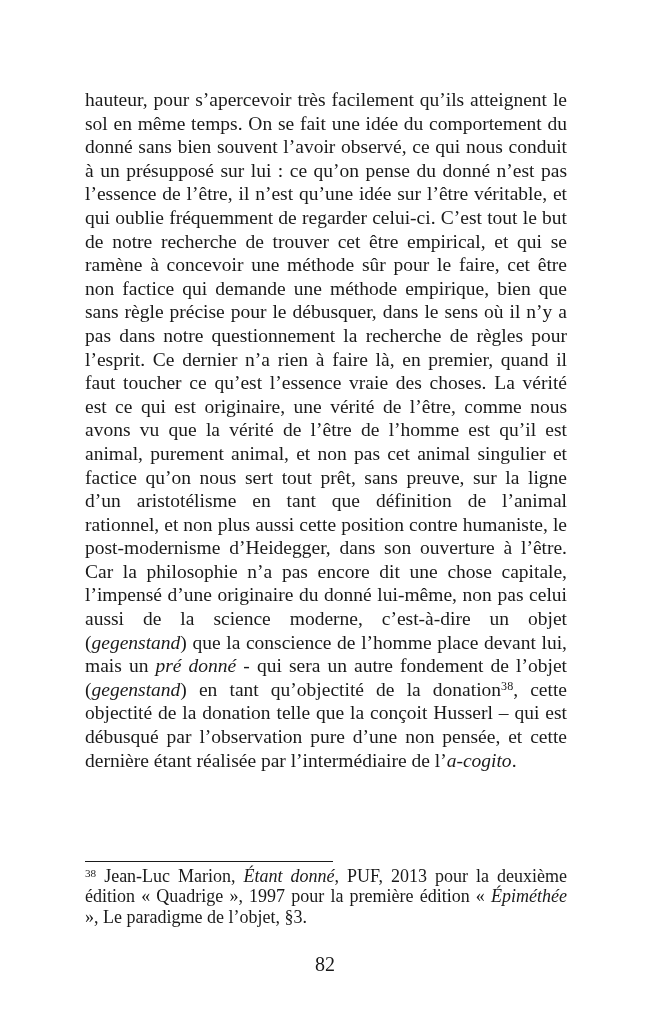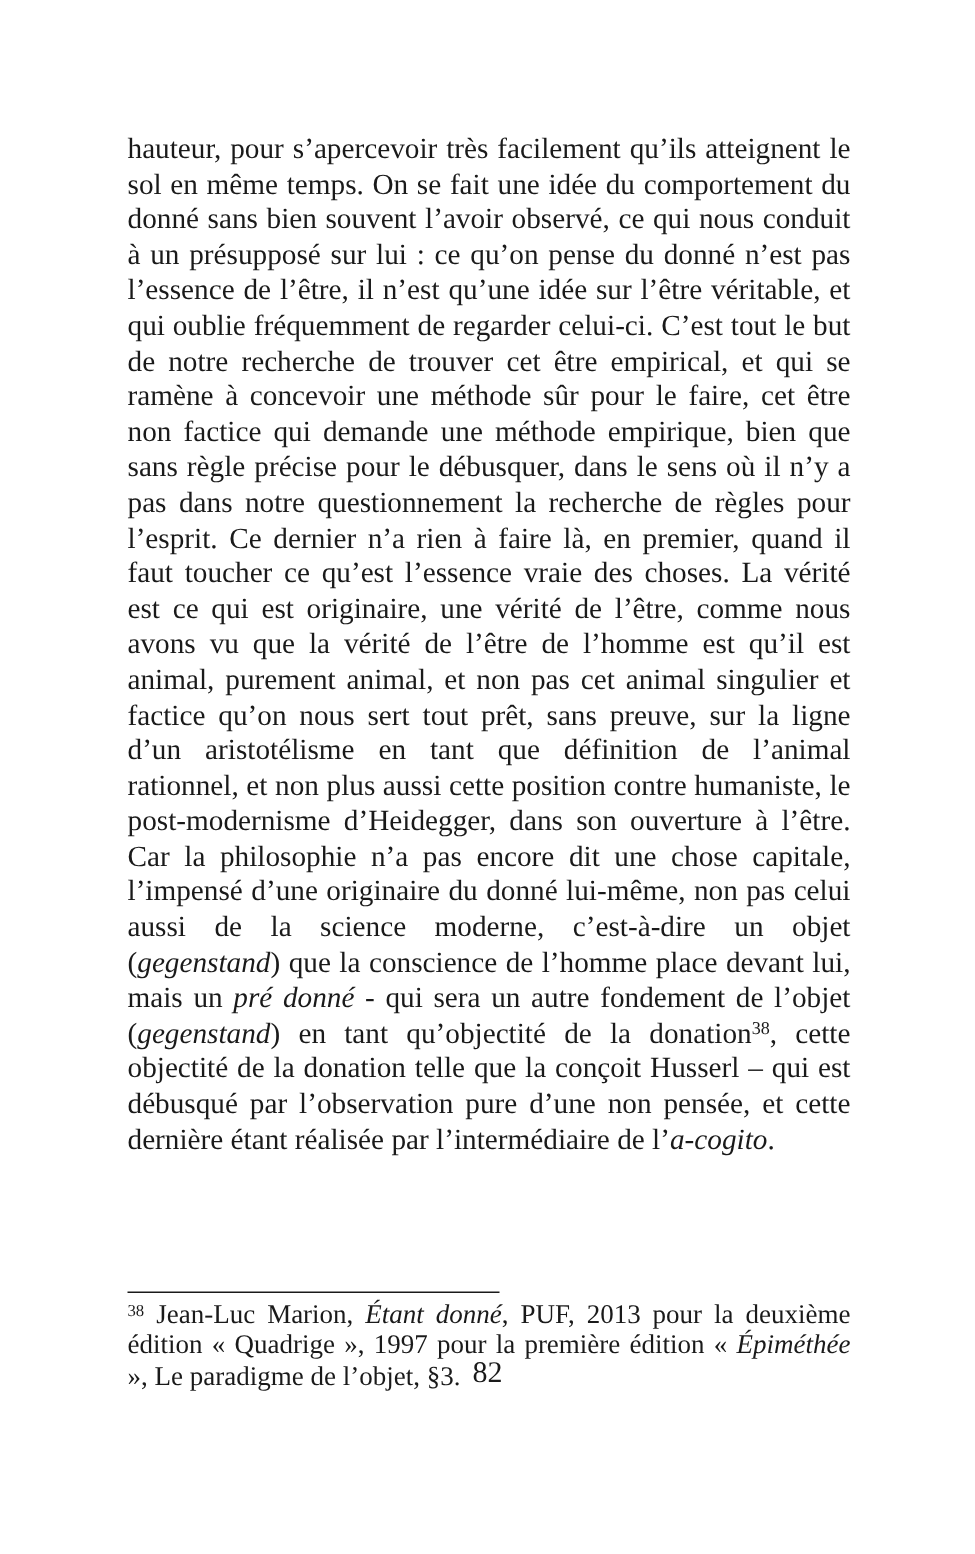--- a/index.html
+++ b/index.html
@@ -43,21 +43,21 @@
     top: 866px;
     width: 482px;
     margin: 0;
     font-size: 18px;
     line-height: 20.3px;
     text-align: justify;
   }
   .page-number {
     position: absolute;
     left: 0;
-    top: 904px;
+    top: 953px;
     width: 650px;
     text-align: center;
     font-size: 20px;
   }
   .italic {
     font-style: italic;
   }
   sup {
     font-size: 0.62em;
     line-height: 0;

